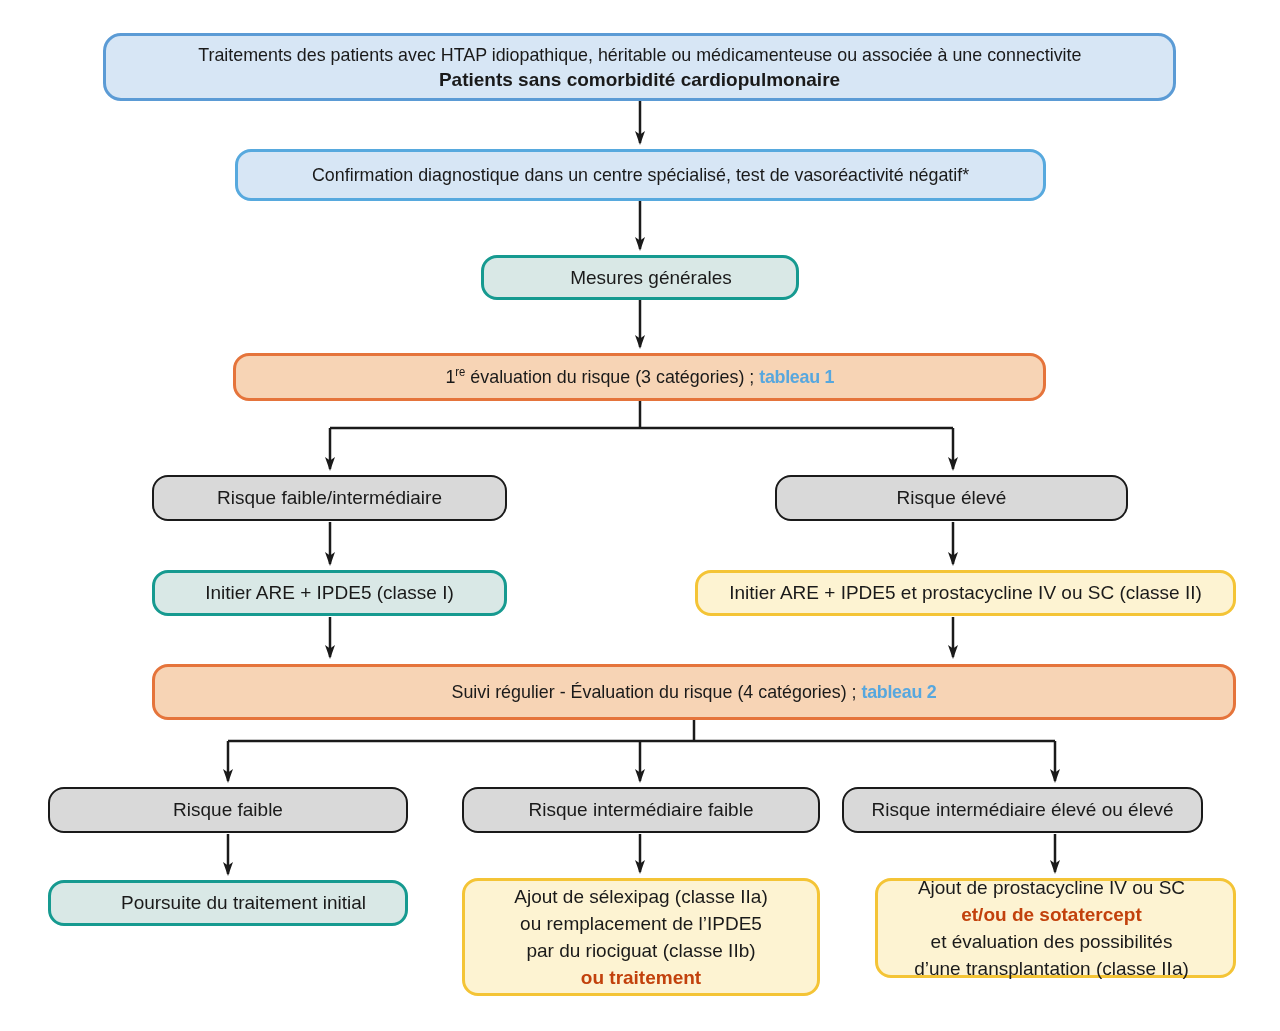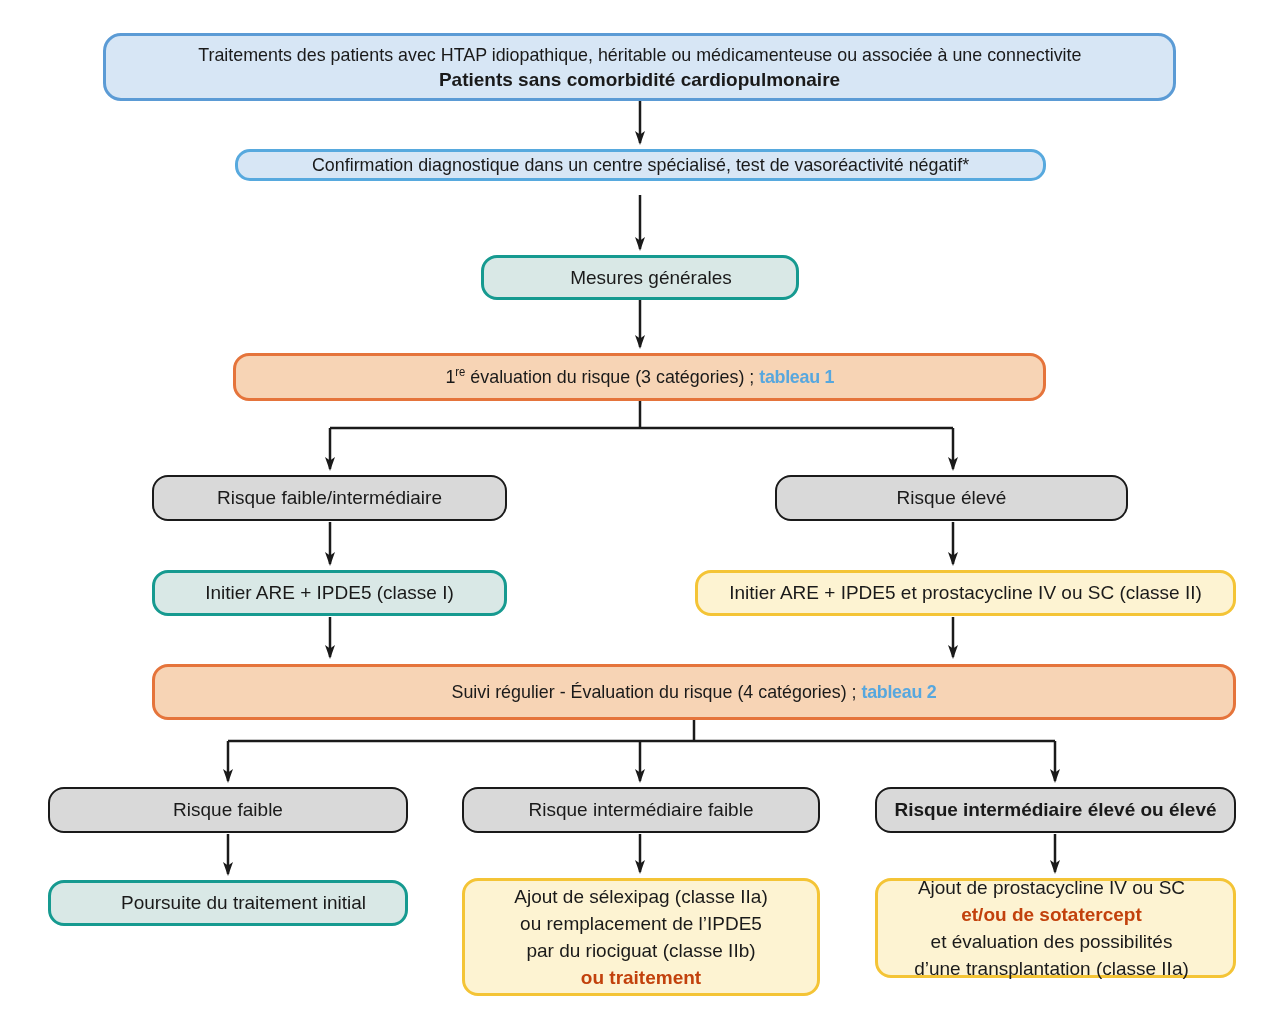--- a/index.html
+++ b/index.html
@@ -62,21 +62,21 @@
       <path d="M640,834 L640,872" marker-end="url(#arr)"></path>
       <path d="M1055,834 L1055,872" marker-end="url(#arr)"></path>
     </g>
   </svg>
 
   <div class="box blue" style="left:103px;top:33px;width:1073px;height:68px;border-radius:18px;">
     <span class="narrow">Traitements des patients avec HTAP idiopathique, héritable ou médicamenteuse ou associée à une connectivite</span>
     <span class="bold">Patients sans comorbidité cardiopulmonaire</span>
   </div>
 
-  <div class="box blue2" style="left:235px;top:149px;width:811px;height:32px;border-radius:15px;">
+  <div class="box blue2" style="left:235px;top:149px;width:811px;height:52px;">
     <span class="narrow">Confirmation diagnostique dans un centre spécialisé, test de vasoréactivité négatif*</span>
   </div>
 
   <div class="box teal" style="left:481px;top:255px;width:318px;height:45px;padding-left:36px;">
     <span>Mesures générales</span>
   </div>
 
   <div class="box orange" style="left:233px;top:353px;width:813px;height:48px;">
     <span class="narrow">
       <span>1</span><sup>re</sup><span> évaluation du risque (3 catégories) ; </span><span class="tbl-link">tableau 1</span>
@@ -106,21 +106,21 @@
   </div>
 
   <div class="box gray" style="left:48px;top:787px;width:360px;height:46px;">
     <span>Risque faible</span>
   </div>
 
   <div class="box gray" style="left:462px;top:787px;width:358px;height:46px;">
     <span>Risque intermédiaire faible</span>
   </div>
 
-  <div class="box gray" style="left:875px;top:787px;width:361px;height:46px;font-weight:bold;">
+  <div class="box gray" style="left:842px;top:787px;width:361px;height:46px;">
     <span>Risque intermédiaire élevé ou élevé</span>
   </div>
 
   <div class="box teal" style="left:48px;top:880px;width:360px;height:46px;padding-left:45px;">
     <span>Poursuite du traitement initial</span>
   </div>
 
   <div class="box yellow ml" style="left:462px;top:878px;width:358px;height:118px;">
     <span>Ajout de sélexipag (classe IIa)</span>
     <span>ou remplacement de l’IPDE5</span>

